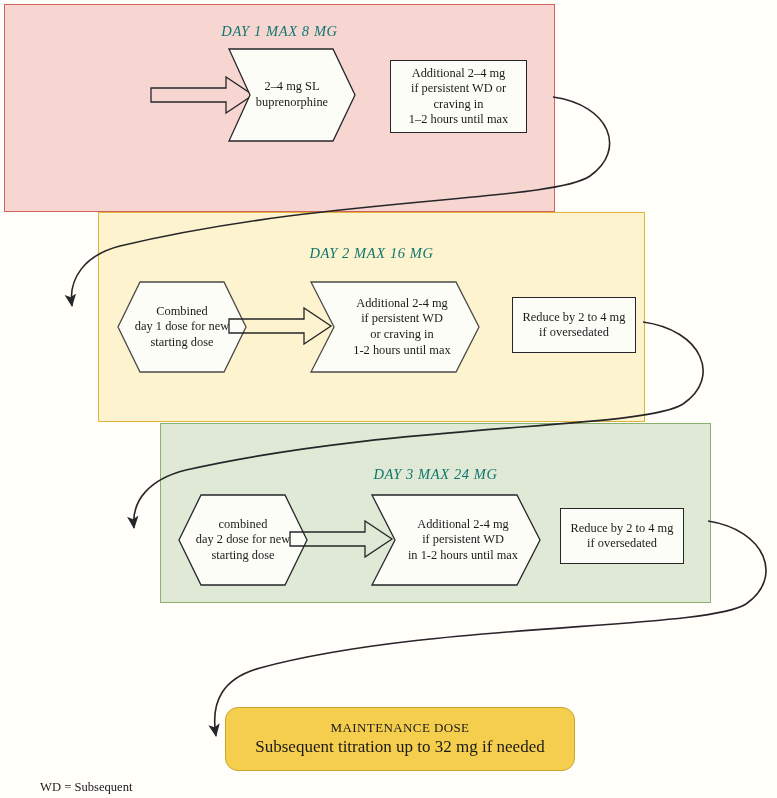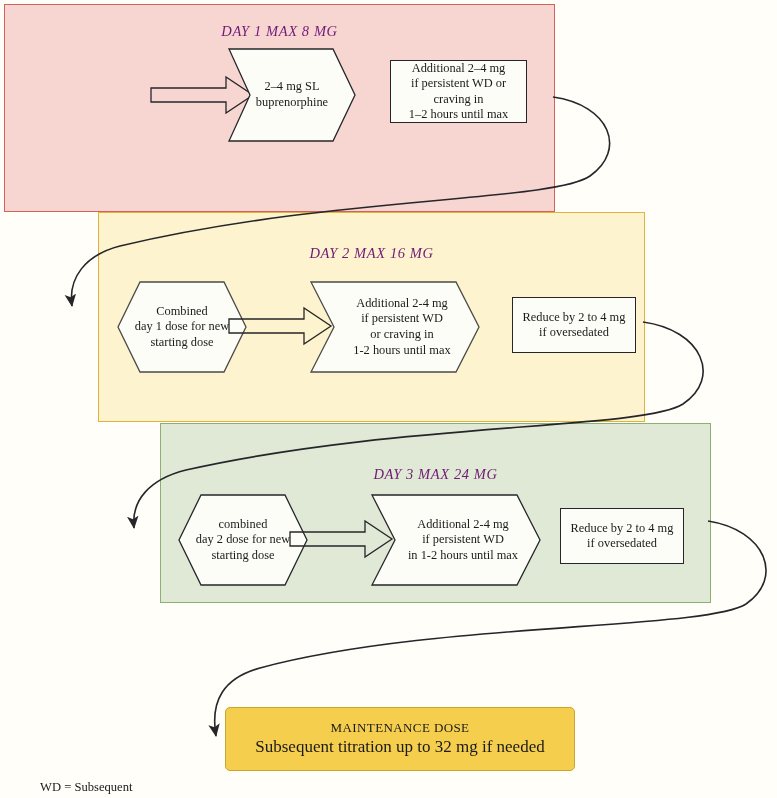--- a/index.html
+++ b/index.html
@@ -15,21 +15,21 @@
 
   
   .panel{position:absolute;box-sizing:border-box;border-width:1.4px;border-style:solid;}
   #panel-day1{left:4px;top:4px;width:551px;height:208px;background:#f7d6d2;border-color:#d2625c;}
   #panel-day2{left:98px;top:212px;width:547px;height:210px;background:#fdf3cf;border-color:#e0b43a;}
   #panel-day3{left:160px;top:423px;width:551px;height:180px;background:#dfe9d5;border-color:#8cb070;}
 
   .panel-title{
     position:absolute;left:0;right:0;text-align:center;
     font-style:italic;font-size:14.5px;letter-spacing:.6px;
-    color:#701a75;white-space:nowrap;
+    color:#0f766e;white-space:nowrap;
   }
   #panel-day1 .panel-title{top:18px;}
   #panel-day2 .panel-title{top:32px;}
   #panel-day3 .panel-title{top:42px;}
 
   
   .shape{
     position:absolute;box-sizing:border-box;
     display:flex;align-items:center;justify-content:center;text-align:center;
     font-size:12.4px;line-height:1.24;
@@ -42,21 +42,21 @@
   .shapewrap svg{position:absolute;left:0;top:0;overflow:visible;}
   .shapewrap .label{
     position:absolute;inset:0;display:flex;align-items:center;justify-content:center;
     text-align:center;font-size:12.4px;line-height:1.26;white-space:pre-line;
     pointer-events:none;
   }
 
   
   #maintenance{
     position:absolute;left:225px;top:707px;width:348px;height:62px;
-    background:#f5ce4e;border:1.2px solid #c9a52f;border-radius:5px;
+    background:#f5ce4e;border:1.2px solid #c9a52f;border-radius:13px;
     display:flex;flex-direction:column;align-items:center;justify-content:center;
     text-align:center;line-height:1.3;
   }
   #maintenance .m-title{font-size:13px;letter-spacing:.4px;}
   #maintenance .m-sub{font-size:17px;}
 
   
   #footnote{
     position:absolute;left:40px;top:780px;font-size:12.6px;white-space:nowrap;
   }
@@ -81,21 +81,21 @@
   </div>
 
   <div class="shapewrap" style="left:228px;top:48px;width:128px;height:94px;">
     <svg width="128" height="94" viewBox="0 0 128 94" aria-hidden="true">
       <polygon points="1,1 105,1 127,47 105,93 1,93 22,47" fill="#fdfdf7" stroke="#26262a" stroke-width="1.3"></polygon>
     </svg>
     <div class="label">2–4 mg SL
 buprenorphine</div>
   </div>
 
-  <div class="shape rectbox" style="left:390px;top:60px;width:137px;height:63px;">
+  <div class="shape rectbox" style="left:390px;top:60px;width:137px;height:73px;">
     <span class="txt" style="white-space:pre-line;">Additional 2–4 mg
 if persistent WD or
 craving in
 1–2 hours until max</span>
   </div>
 
   <div class="panel" id="panel-day2">
     <div class="panel-title">DAY 2 MAX 16 MG</div>
   </div>
 

